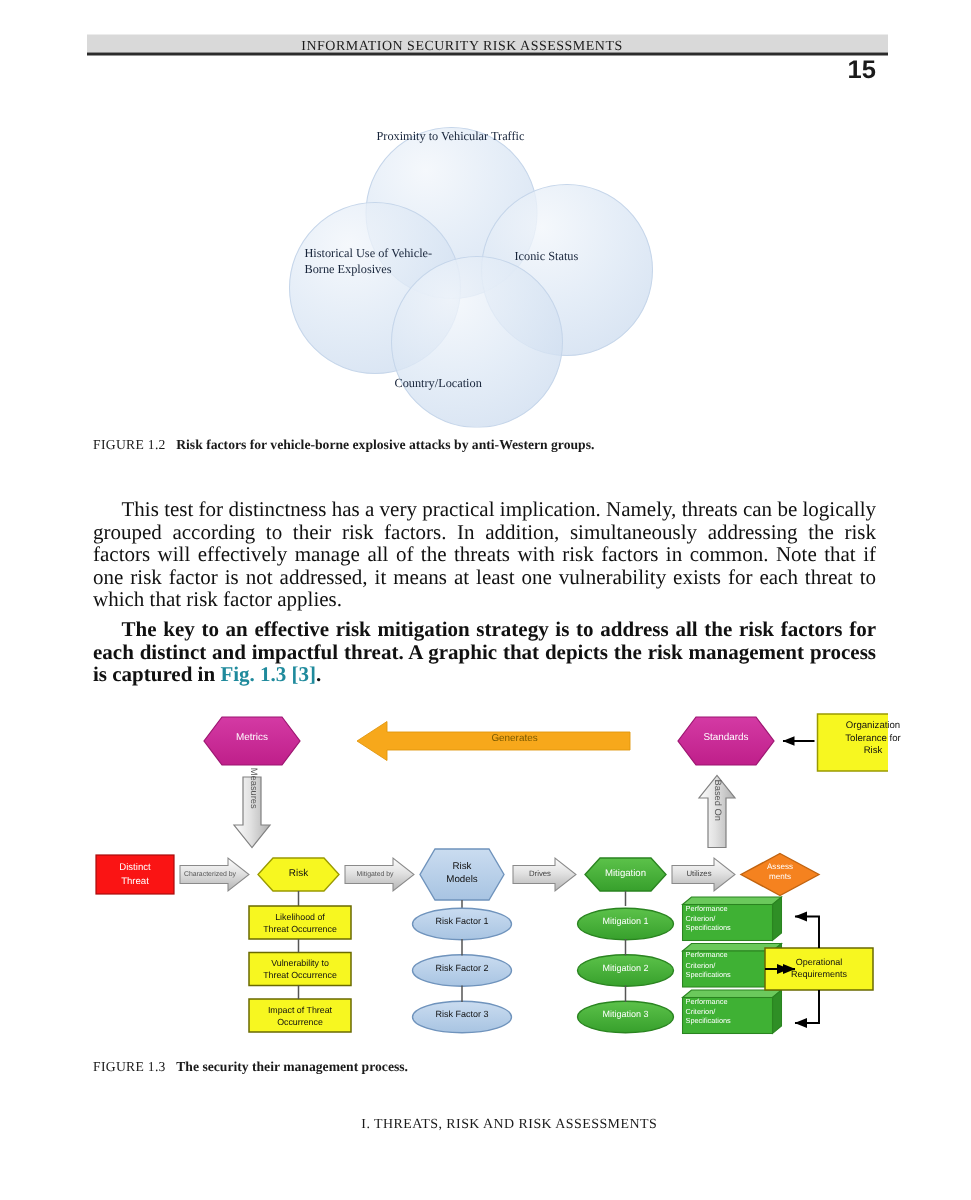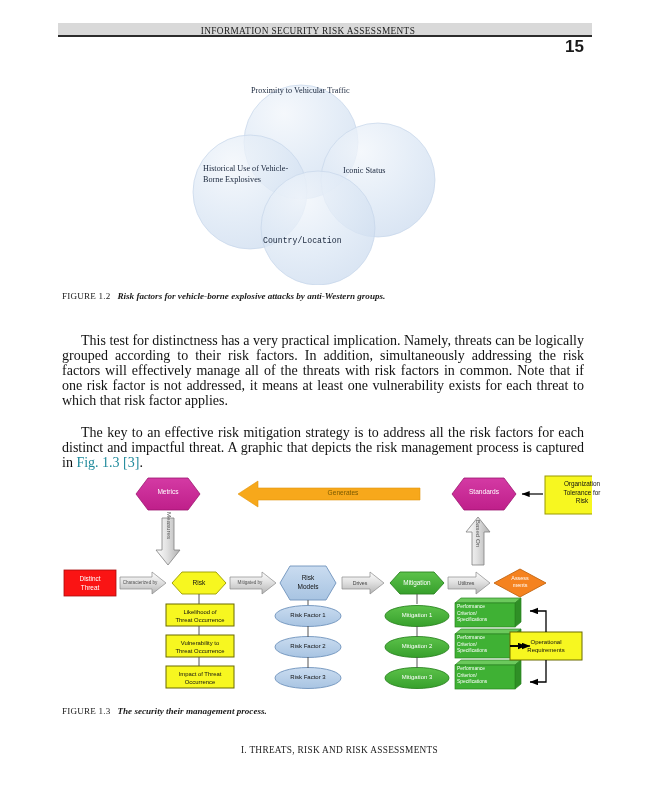--- a/index.html
+++ b/index.html
@@ -17,21 +17,21 @@
 
   
   .venn{position:absolute;left:185px;top:70px;width:280px;height:215px;}
   .venn svg{display:block;}
   .venn-label{position:absolute;text-align:left;font-size:8.2px;line-height:10.5px;
               color:#17243a;font-family:"Liberation Serif",serif;}
 
   
   .figcap{position:absolute;left:62px;font-size:9.1px;font-family:"Liberation Serif",serif;}
   .figcap .lead{font-weight:normal;letter-spacing:.2px;}
-  .figcap .txt{font-weight:bold;margin-left:7px;font-style:italic;}
+  .figcap .txt{font-weight:bold;margin-left:7px;}
 
   
   .para{position:absolute;left:62px;width:522px;font-size:14px;line-height:15.1px;
         text-align:justify;font-family:"Liberation Serif",serif;color:#111;}
   .para p{margin:0;text-indent:19px;}
   a.xref{color:#1f8a9c;text-decoration:none;}
 
   
   .flow{position:absolute;left:58px;top:470px;width:534px;height:230px;}
   .flow svg{display:block;}
@@ -69,31 +69,31 @@
   </svg>
   <div class="venn-label" style="left:66px;top:16px;width:100px;">Proximity to
 Vehicular Traffic</div>
   <div class="venn-label" style="left:158px;top:96px;width:70px;font-family:Liberation Serif, serif;">Iconic
 Status</div>
   <div class="venn-label" style="left:18px;top:94px;width:92px;">Historical
 Use of
 Vehicle-
 Borne
 Explosives</div>
-  <div class="venn-label" style="left:78px;top:166px;width:112px;font-family:Liberation Mono, monospace;">Country/Location</div>
+  <div class="venn-label" style="left:78px;top:181px;width:112px;">Country/Location</div>
 </div>
 
 <div class="figcap" style="top:291px;">
   <span class="lead">FIGURE 1.2</span><span class="txt">Risk factors for vehicle-borne explosive attacks by anti-Western groups.</span>
 </div>
 
 <div class="para" style="top:333px;">
   <p>This test for distinctness has a very practical implication. Namely, threats can be logically grouped according to their risk factors. In addition, simultaneously addressing the risk factors will effectively manage all of the threats with risk factors in common. Note that if one risk factor is not addressed, it means at least one vulnerability exists for each threat to which that risk factor applies.</p>
 </div>
-<div class="para" style="top:425px;">
+<div class="para" style="top:413px;font-weight:bold;">
   <p><span>The key to an effective risk mitigation strategy is to address all the risk factors for each distinct and impactful threat. A graphic that depicts the risk management process is captured in </span><a class="xref" href="#" style="color: rgb(31, 138, 156);">Fig. 1.3 [3]</a><span>.</span></p>
 </div>
 
 <div class="flow">
 <svg width="534" height="230" viewBox="0 0 534 230">
   <defs>
     <linearGradient id="grayArrow" x1="0" y1="0" x2="0" y2="1">
       <stop offset="0%" stop-color="#fdfdfd"></stop>
           <stop offset="45%" stop-color="#e2e2e2"></stop>
       <stop offset="100%" stop-color="#b4b4b4"></stop>

